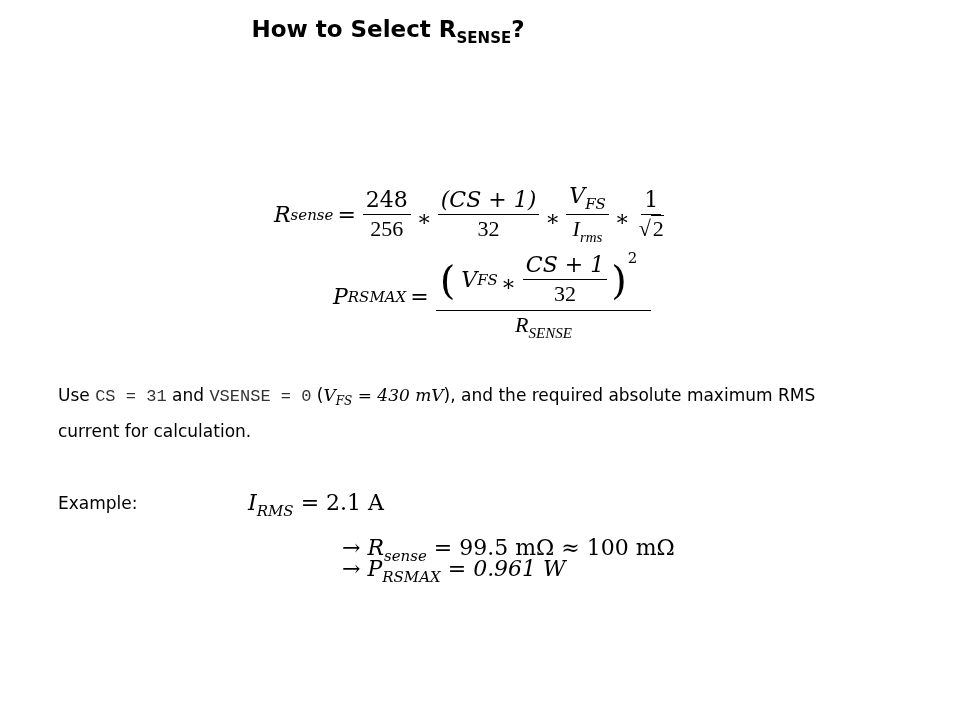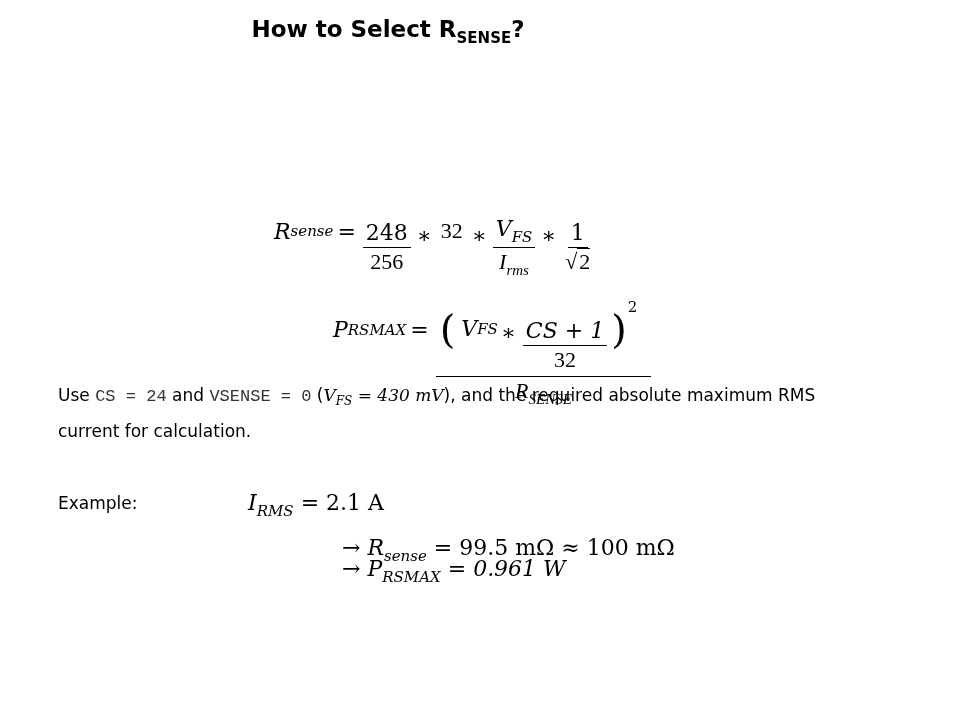--- a/index.html
+++ b/index.html
@@ -6,21 +6,21 @@
   body { width: 960px; height: 720px; position: relative; overflow: hidden; color: #000; }
   .title {
     position: absolute; left: 0; top: 16px; width: 776px; text-align: center;
     font-family: "DejaVu Sans", sans-serif; font-weight: bold; font-size: 23px;
   }
   .title .sub { font-size: 15px; vertical-align: -6px; }
   .math { font-family: "DejaVu Serif", serif; font-size: 22px; }
   .it { font-style: italic; }
   .msub { font-size: 15px; vertical-align: -6px; font-style: italic; }
   .frac { display: inline-flex; flex-direction: column; align-items: center; vertical-align: middle; margin: 0 3px; }
-  .frac .num { padding: 0 3px 1px 3px; border-bottom: 1.5px solid #000; line-height: 1.2; margin-top: 33px; }
+  .frac .num { padding: 0 3px 1px 3px; border-bottom: 1.5px solid #000; line-height: 1.2; }
   .frac .den { padding: 1px 3px 0 3px; line-height: 1.2; font-family: Liberation Serif, serif; }
   .op { margin: 0 4px; }
   .star { margin: 0 3px; position: relative; top: 4px; }
   .eq1 { position: absolute; left: 274px; top: 183px; white-space: nowrap; display: flex; align-items: center; }
   .eq2 { position: absolute; left: 333px; top: 252px; white-space: nowrap; display: flex; align-items: center; }
   .paren { font-size: 40px; font-weight: 200; line-height: 1; }
   .sq { font-size: 15px; position: relative; top: -22px; margin-left: 1px; }
   .sqrt { border-top: 1.5px solid #000; padding-left: 2px; }
   .body-text {
     position: absolute; left: 58px; top: 380px; width: 820px;
@@ -41,20 +41,21 @@
 <div class="eq1 math">
   <span class="it">R</span>
     <span class="msub">sense</span>
   <span class="op">=</span>
   <span class="frac">
     <span class="num">248</span>
     <span class="den">256</span>
   </span>
   <span class="star">∗</span>
   <span class="frac">
+    <span class="num it">(CS + 1)</span>
     <span class="den">32</span>
   </span>
   <span class="star">∗</span>
   <span class="frac">
     <span class="num"><span class="it">V</span><span class="msub">FS</span></span>
     <span class="den"><span class="it">I</span><span class="msub">rms</span></span>
   </span>
   <span class="star">∗</span>
   <span class="frac">
     <span class="num">1</span>
@@ -78,21 +79,21 @@
       </span>
       <span class="paren">)</span>
         <span class="sq">2</span>
     </span>
     <span class="den"><span class="it">R</span><span class="msub">SENSE</span></span>
   </span>
 </div>
 
 <div class="body-text">
   <span>Use</span>
-  <span class="code">CS = 24</span>
+  <span class="code">CS = 31</span>
   <span>and</span>
   <span class="code">VSENSE = 0</span>
   <span>(</span><span class="mi">V</span><span class="mi" style="font-size:12px;vertical-align:-4px">FS</span> <span class="mi">= 430 mV</span><span>),</span>
   <span>and the required absolute maximum RMS current for calculation.</span>
 </div>
 
 <div class="example-label">Example:</div>
 
 <div class="ex-line" style="left:248px;top:490px;">
   <span class="it">I</span><span class="msub">RMS</span>

